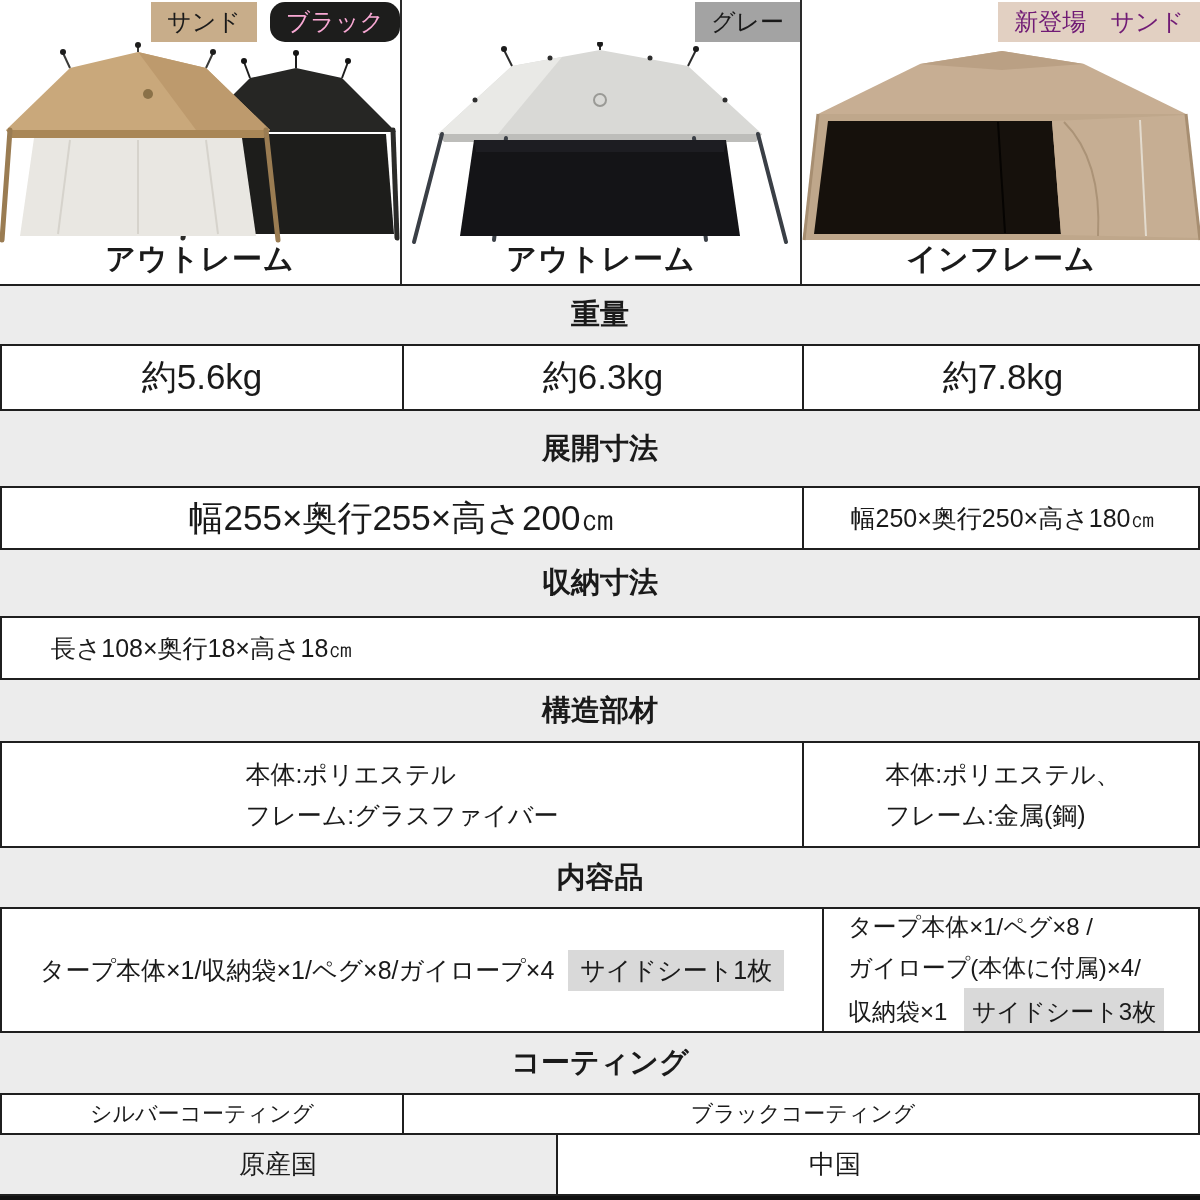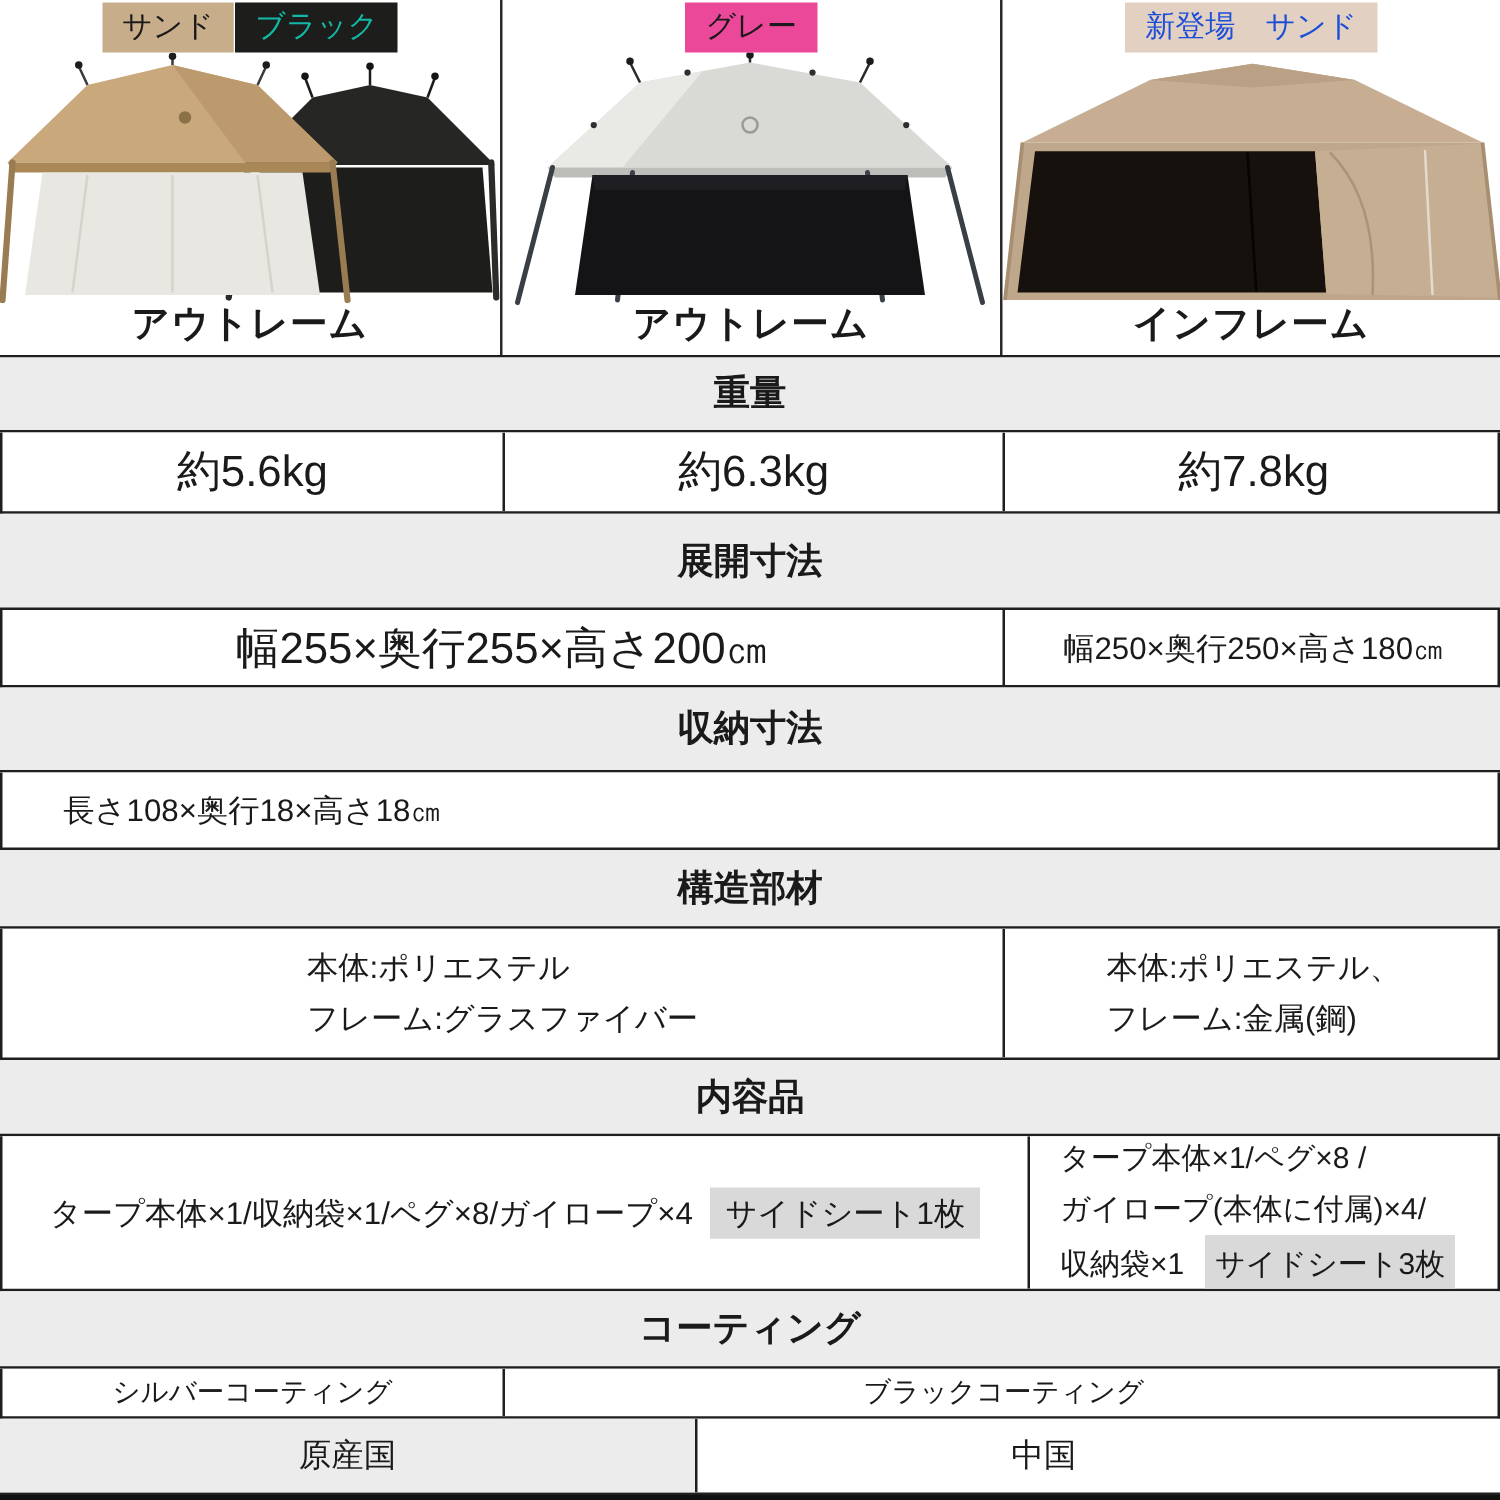--- a/index.html
+++ b/index.html
@@ -3,21 +3,21 @@
 <meta charset="utf-8">
 <style>
   html,body{margin:0;padding:0;background:#ffffff;}
   body{width:1200px;height:1200px;font-family:"Liberation Sans","DejaVu Sans",sans-serif;color:#1a1a1a;}
   .page{width:1200px;height:1200px;display:flex;flex-direction:column;overflow:hidden;background:#fff;}
 
   
   .products{height:295px;display:flex;border-bottom:2px solid #1f1f1f;box-sizing:border-box;background:#fff;}
   .product-col{width:400px;position:relative;box-sizing:border-box;overflow:hidden;}
   .product-col + .product-col{border-left:2px solid #2a2a2a;}
-  .badges{position:absolute;top:2px;left:0;right:0;display:flex;justify-content:center;gap:1px;z-index:3;}
+  .badges{position:absolute;top:2px;left:0;right:0;display:flex;justify-content:flex-end;gap:13px;z-index:3;}
   .badge{font-size:24px;font-weight:500;padding:5px 16px;line-height:1.25;white-space:nowrap;}
   .tent-svg{position:absolute;top:42px;left:0;z-index:1;}
   .caption{position:absolute;bottom:4px;left:0;right:0;text-align:center;font-size:30px;font-weight:700;z-index:2;letter-spacing:1px;}
 
   
   .row{box-sizing:border-box;display:flex;align-items:center;justify-content:center;border-bottom:2px solid #1f1f1f;overflow:hidden;background:#fff;}
   .hdr{font-weight:700;font-size:29px;}
   .vals{border-left:2px solid #1f1f1f;border-right:2px solid #1f1f1f;}
   .cells{display:flex;width:100%;height:100%;}
   .cell{display:flex;align-items:center;justify-content:center;box-sizing:border-box;height:100%;flex:0 0 auto;}
@@ -35,21 +35,21 @@
 </head>
 <body>
 
 <div class="page">
 
   <div class="products">
 
     <div class="product-col">
       <div class="badges">
         <span class="badge" style="background: rgb(200, 173, 138); color: rgb(26, 26, 26);">サンド</span>
-        <span class="badge" style="background: rgb(29, 29, 28); color: #14b8a6;">ブラック</span>
+        <span class="badge" style="background: rgb(29, 29, 28); color: #f9a8d4; border-radius: 15px;">ブラック</span>
       </div>
       <svg class="tent-svg" width="400" height="205" viewBox="0 0 400 205">
 
         <g>
           <path d="M196,90 L250,36 L296,26 L342,36 L396,90 Z" fill="#262624"></path>
           <g stroke="#1c1c1c" stroke-width="2">
             <line x1="250" y1="36" x2="244" y2="20"></line>
               <line x1="342" y1="36" x2="348" y2="20"></line>
               <line x1="296" y1="26" x2="296" y2="12"></line>
           </g>
@@ -86,21 +86,21 @@
               <line x1="206" y1="98" x2="218" y2="192"></line>
           </g>
           <circle cx="148" cy="52" r="5" fill="#8a7148"></circle>
         </g>
       </svg>
       <div class="caption">アウトレーム</div>
     </div>
 
     <div class="product-col">
       <div class="badges">
-        <span class="badge" style="background: #ec4899; color: rgb(26, 26, 26);">グレー</span>
+        <span class="badge" style="background: #a3a3a3; color: rgb(26, 26, 26);">グレー</span>
       </div>
       <svg class="tent-svg" width="400" height="205" viewBox="0 0 400 205">
         <g>
           <path d="M36,92 L110,24 L198,8 L286,24 L360,92 Z" fill="#d9d9d6"></path>
           <path d="M36,92 L110,24 L160,15 L96,92 Z" fill="#e9e9e6"></path>
           <polygon points="36,92 360,92 354,100 42,100" fill="#bdbdba"></polygon>
           <g stroke="#2a2a2a" stroke-width="2">
             <line x1="110" y1="24" x2="102" y2="8"></line>
               <line x1="286" y1="24" x2="294" y2="8"></line>
               <line x1="198" y1="8" x2="198" y2="1"></line>
@@ -121,21 +121,21 @@
           <polygon points="72,98 324,98 338,194 58,194" fill="#141417"></polygon>
           <polygon points="72,98 324,98 322,110 74,110" fill="#1d1d22"></polygon>
           <circle cx="198" cy="58" r="6" fill="none" stroke="#9a9a96" stroke-width="2"></circle>
         </g>
       </svg>
       <div class="caption">アウトレーム</div>
     </div>
 
     <div class="product-col">
       <div class="badges">
-        <span class="badge" style="background: rgb(226, 208, 194); color: #1d4ed8;">新登場　サンド</span>
+        <span class="badge" style="background: rgb(226, 208, 194); color: #701a75;">新登場　サンド</span>
       </div>
       <svg class="tent-svg" width="400" height="205" viewBox="0 0 400 205">
         <g>
           <path d="M16,72 L118,22 L200,9 L282,22 L384,72 Z" fill="#c7ae93"></path>
           <path d="M118,22 L200,9 L282,22 L200,28 Z" fill="#baa084"></path>
           <polygon points="16,72 384,72 399,198 1,198" fill="#bfa78b"></polygon>
           <polygon points="26,79 250,79 259,192 12,192" fill="#16110c"></polygon>
           <line x1="196" y1="80" x2="203" y2="191" stroke="#060402" stroke-width="2"></line>
           <polygon points="250,79 384,73 398,196 259,193" fill="#c6ae93"></polygon>
           <path d="M262,80 Q300,118 296,194" stroke="#ab9377" stroke-width="2" fill="none"></path>

